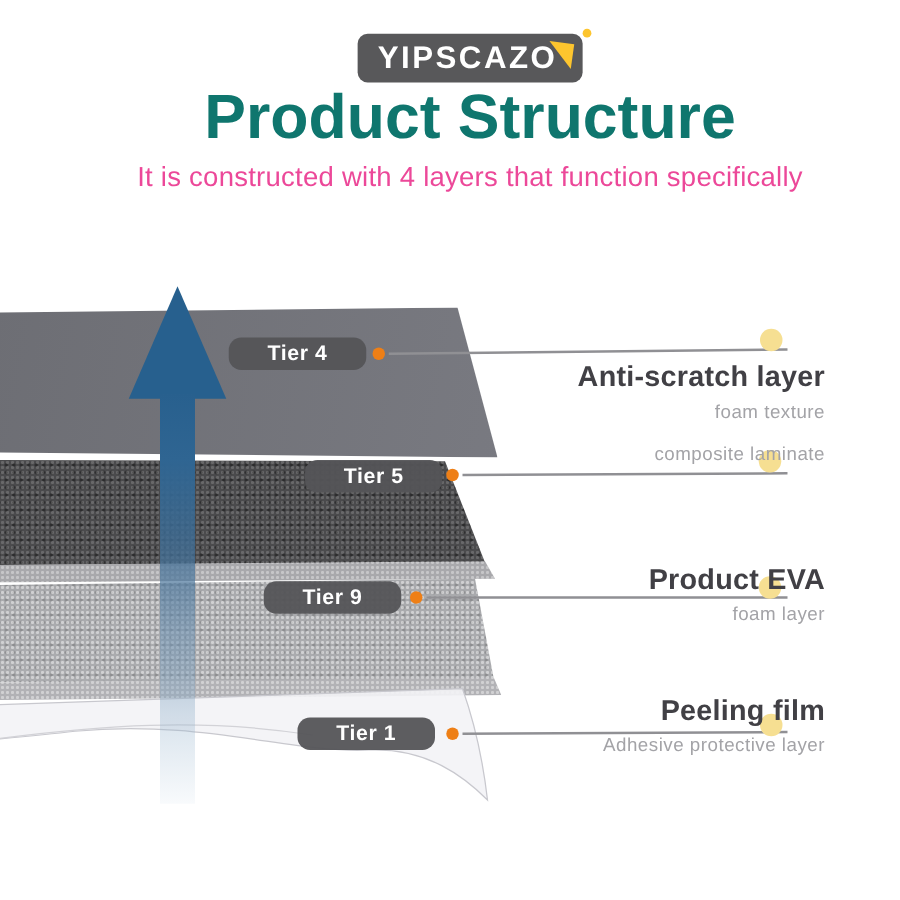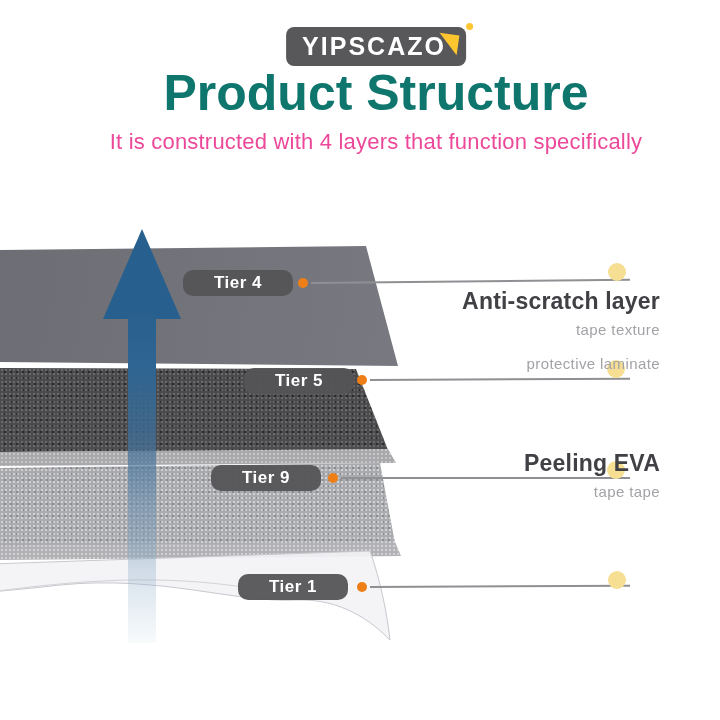--- a/index.html
+++ b/index.html
@@ -180,23 +180,27 @@
   <div class="cline cline-t3"></div>
   <div class="cline cline-t4"></div>
 
   <div class="ydot ydot-t1"></div>
   <div class="ydot ydot-t2"></div>
   <div class="ydot ydot-t3"></div>
   <div class="ydot ydot-t4"></div>
 
   <div class="ann ann-t1">
     <div class="ann-heading">Anti-scratch layer</div>
-    <div class="ann-sub">tape texture</div>
+    <div class="ann-sub">foam texture</div>
   </div>
   <div class="ann ann-t2">
-    <div class="ann-sub">protective laminate</div>
+    <div class="ann-sub">composite laminate</div>
   </div>
   <div class="ann ann-t3">
-    <div class="ann-heading">Peeling EVA</div>
-    <div class="ann-sub">tape tape</div>
+    <div class="ann-heading">Product EVA</div>
+    <div class="ann-sub">foam layer</div>
+  </div>
+  <div class="ann ann-t4">
+    <div class="ann-heading">Peeling film</div>
+    <div class="ann-sub">Adhesive protective layer</div>
   </div>
 
 </div>
 
 </body></html>

